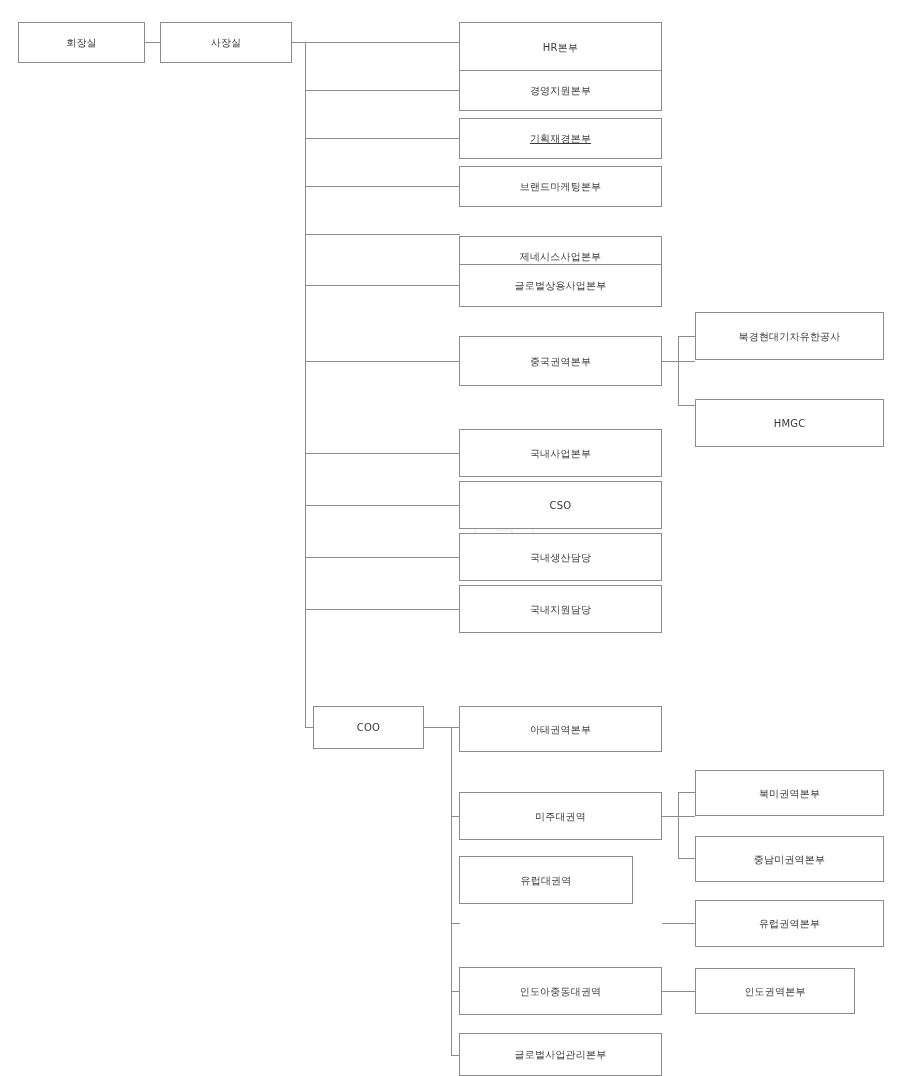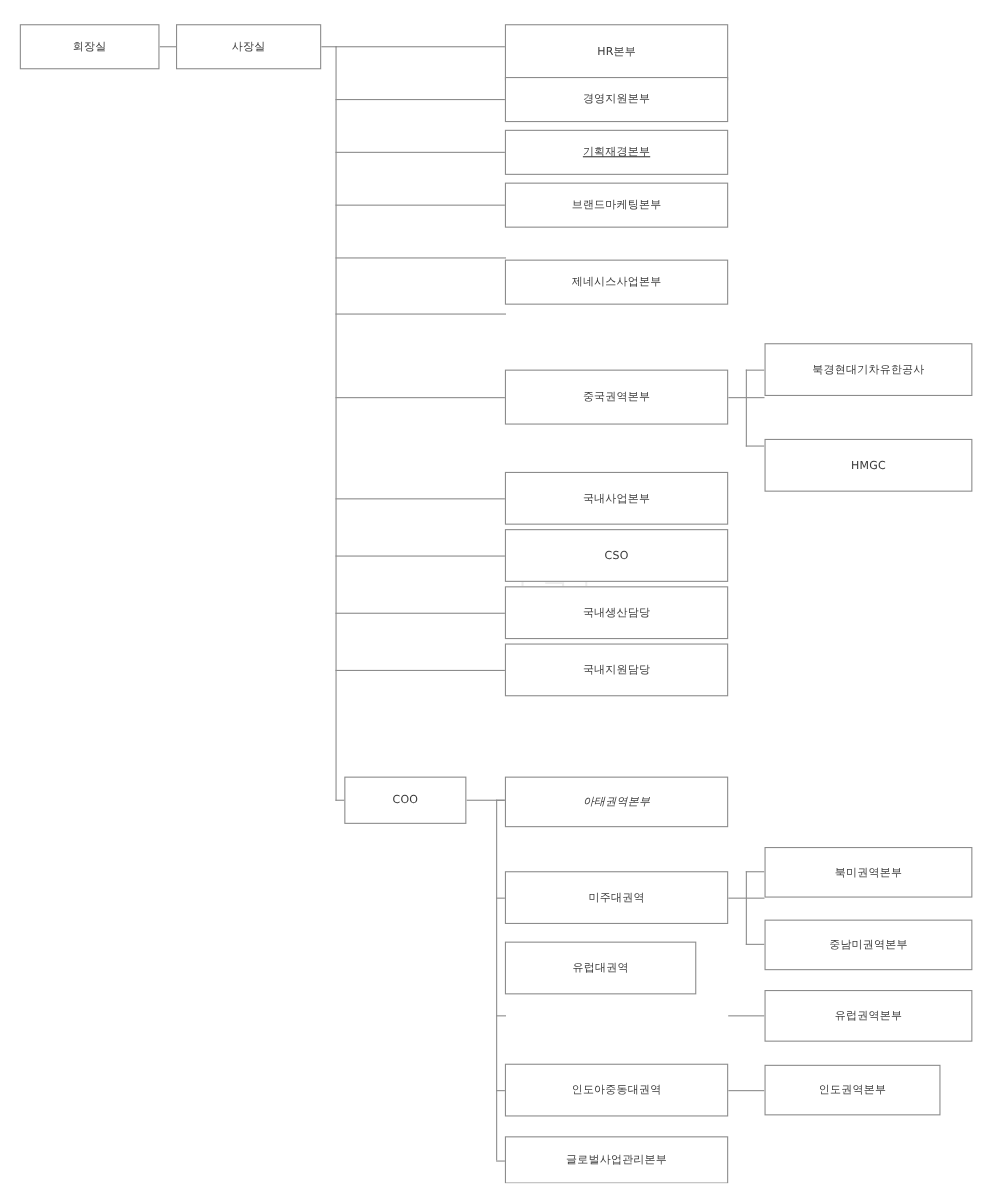--- a/index.html
+++ b/index.html
@@ -123,20 +123,23 @@
   </div>
 
   <div class="node" style="left:459px; top:166px; width:203px; height:41px;">
     <span class="label">브랜드마케팅본부</span>
   </div>
 
   <div class="node" style="left:459px; top:214px; width:203px; height:41px;margin-top:22px;">
     <span class="label">제네시스사업본부</span>
   </div>
 
+  <div class="node" style="left:459px; top:264px; width:203px; height:43px;">
+    <span class="label">글로벌상용사업본부</span>
+  </div>
 
   <div class="node" style="left:459px; top:336px; width:203px; height:50px;">
     <span class="label">중국권역본부</span>
   </div>
 
   <div class="node" style="left:459px; top:429px; width:203px; height:48px;">
     <span class="label">국내사업본부</span>
   </div>
 
   <div class="node" style="left:459px; top:481px; width:203px; height:48px;">
@@ -148,21 +151,21 @@
   </div>
 
   <div class="node" style="left:459px; top:585px; width:203px; height:48px;">
     <span class="label">국내지원담당</span>
   </div>
 
   <div class="node" style="left:313px; top:706px; width:111px; height:43px;">
     <span class="label">COO</span>
   </div>
 
-  <div class="node" style="left:459px; top:706px; width:203px; height:46px;font-style:italic;">
+  <div class="node" style="left:459px; top:706px; width:203px; height:46px;">
     <span class="label">아태권역본부</span>
   </div>
 
   <div class="node" style="left:459px; top:792px; width:203px; height:48px;">
     <span class="label">미주대권역</span>
   </div>
 
   <div class="node" style="left:459px; top:856px; width:174px; height:48px;">
     <span class="label">유럽대권역</span>
   </div>

